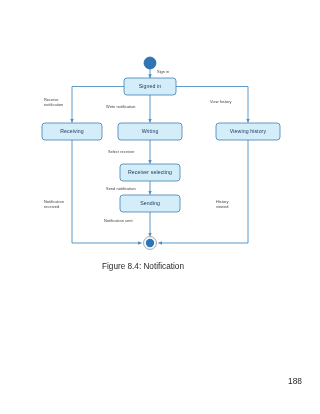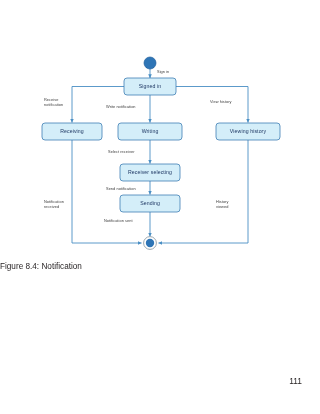--- a/index.html
+++ b/index.html
@@ -55,24 +55,24 @@
     stroke: #3f7fb5;
     stroke-width: 0.8;
   }
   .flow {
     fill: none;
     stroke: #4a8fc4;
     stroke-width: 0.9;
   }
   .caption {
     position: absolute;
-    left: 0;
+    left: 7px;
     top: 262px;
     width: 272px;
-    text-align: left;
+    text-align: center;
     font-family: "Liberation Sans", sans-serif;
     font-size: 8.2px;
     color: #231f20;
   }
   .page-number {
     position: absolute;
     right: 18px;
     top: 376px;
     font-family: "Liberation Sans", sans-serif;
     font-size: 8.4px;
@@ -153,15 +153,15 @@
       <text class="edge-label" x="44" y="208.2" text-anchor="start">received</text>
 
       <text class="edge-label" x="216" y="203" text-anchor="start">History</text>
       <text class="edge-label" x="216" y="208.2" text-anchor="start">viewed</text>
 
     </svg>
   </div>
 
   <div class="caption">Figure 8.4: Notification</div>
 
-  <div class="page-number">111</div>
+  <div class="page-number">188</div>
 
 </div>
 
 </body></html>

